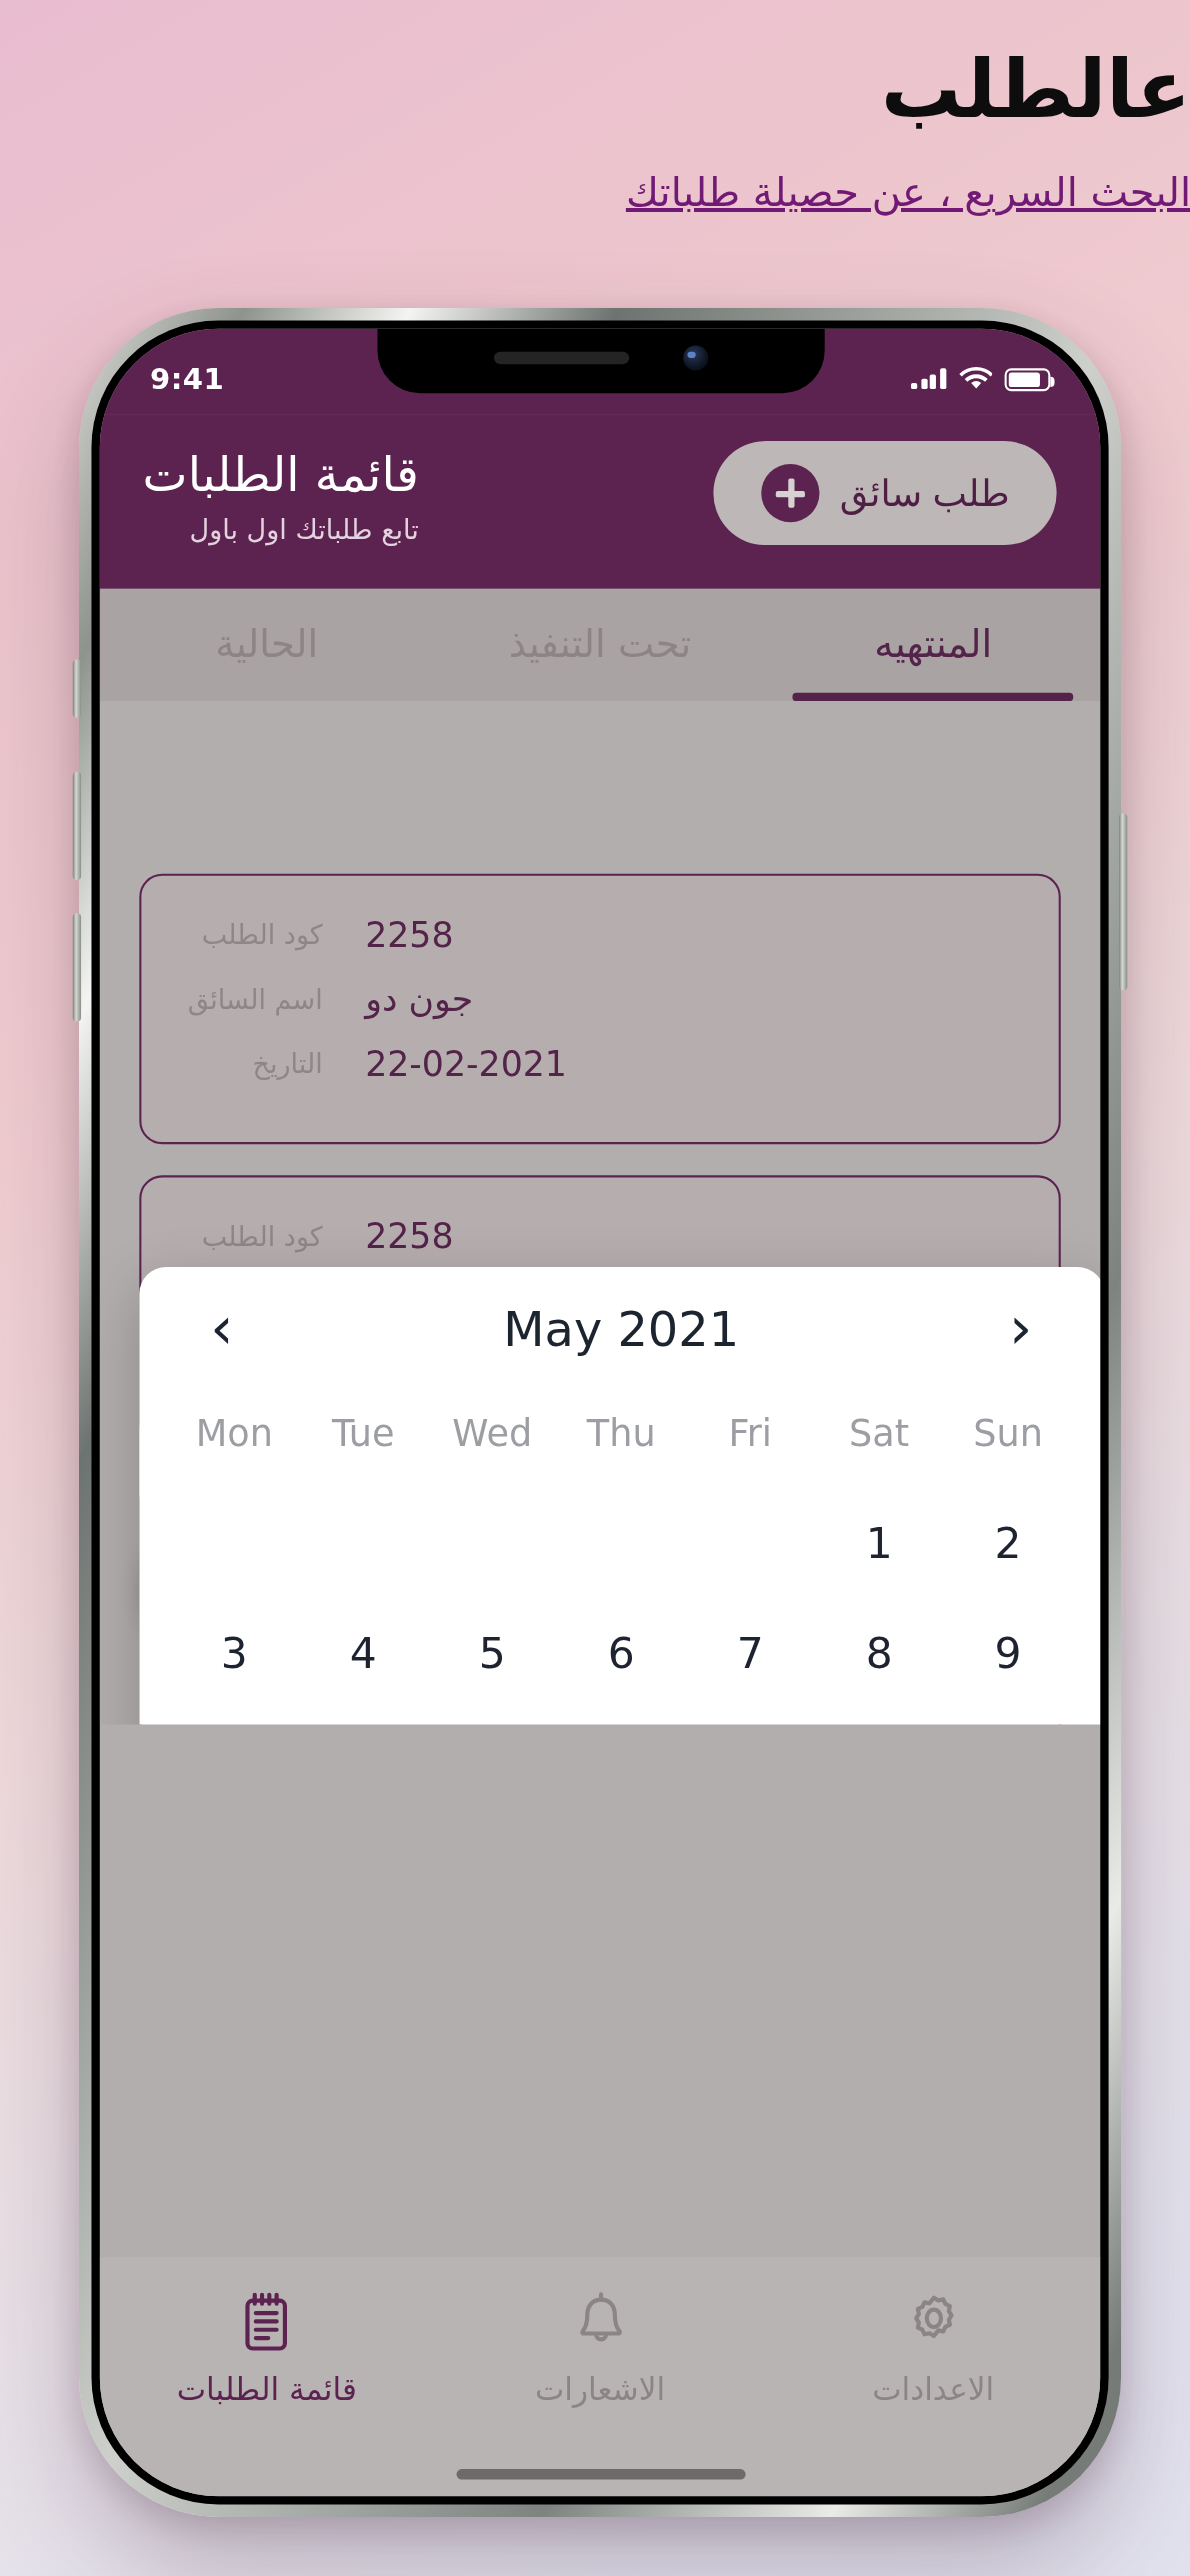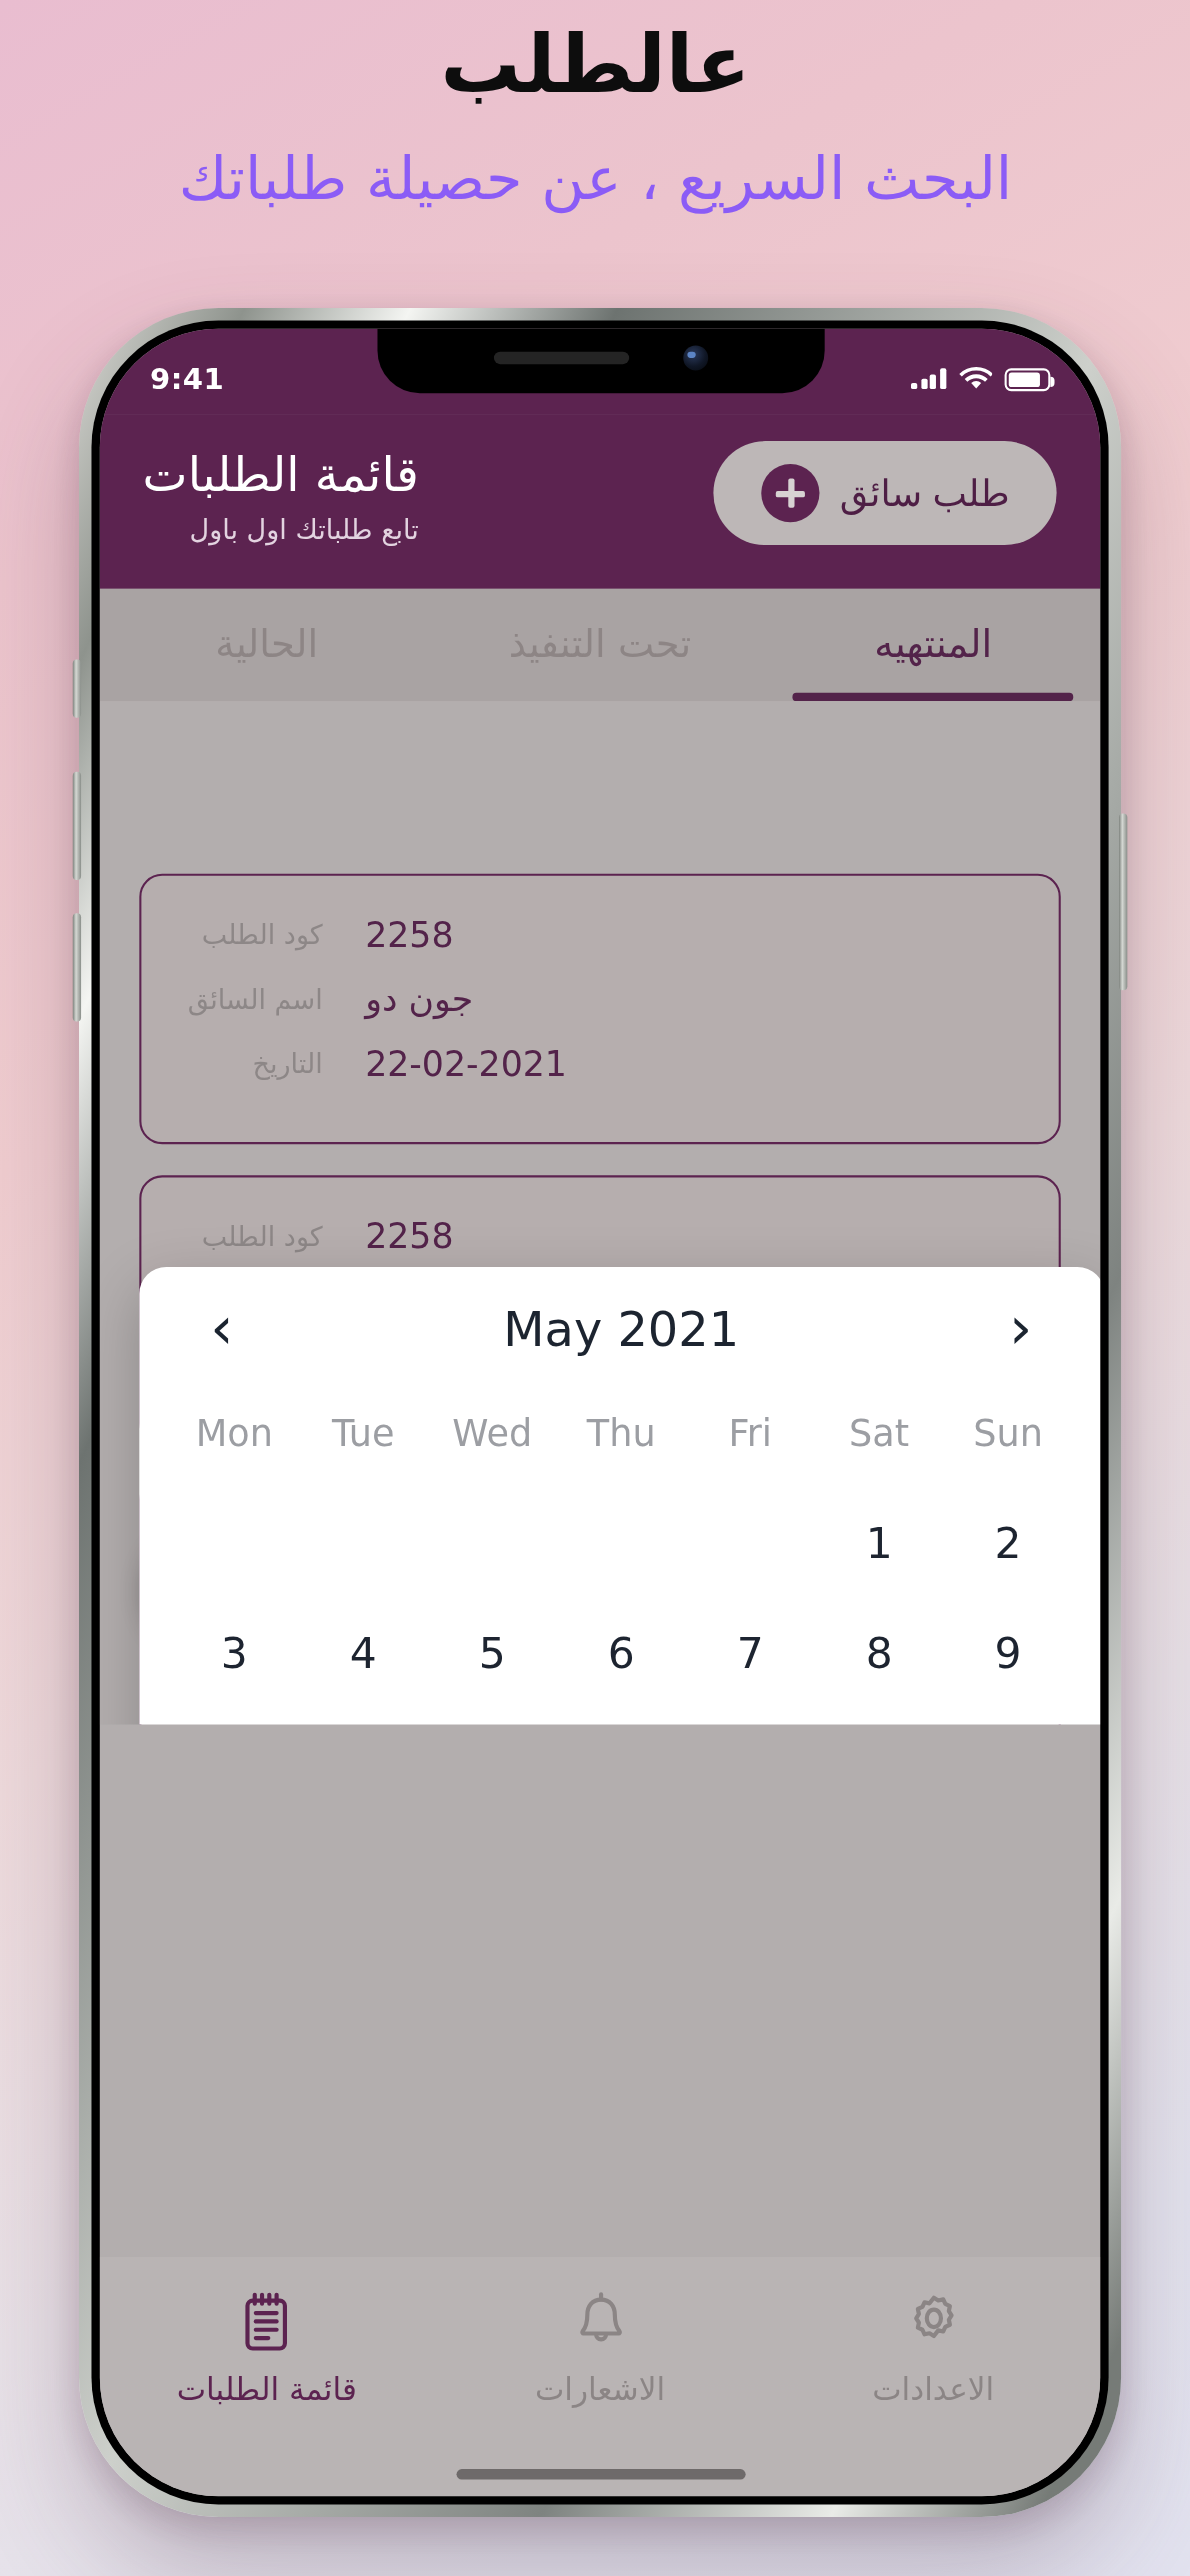--- a/index.html
+++ b/index.html
@@ -9,38 +9,39 @@
     font-family: "DejaVu Sans", "Liberation Sans", sans-serif;
   }
   body {
     background: linear-gradient(150deg, #e9bdd0 0%, #ecc4cd 18%, #f0cdd0 36%, #eedadc 55%, #e8e1e7 72%, #e3e3ee 88%, #e2e2ef 100%);
     position: relative;
   }
 
   
   .promo {
     width: 100%;
-    padding-top: 15px;
-    text-align: center;
+    padding-top: 40px;
+    text-align: right;
   }
   .promo-title {
     font-size: 80px;
     font-weight: 700;
     color: #0d0d0d;
     line-height: 1.25;
     direction: rtl;
     letter-spacing: -0.9px;
   }
   .promo-sub {
     margin-top: 26px;
-    font-size: 59px;
+    font-size: 40px;
     font-weight: 400;
-    color: #8b5cf6;
+    color: #701a75;
     direction: rtl;
     line-height: 1.3;
+    text-decoration: underline;
   }
 
   
   .phone-wrap {
     position: absolute;
     left: 79px;
     top: 308px;
     width: 1013px;
     height: 1076px;
   }

